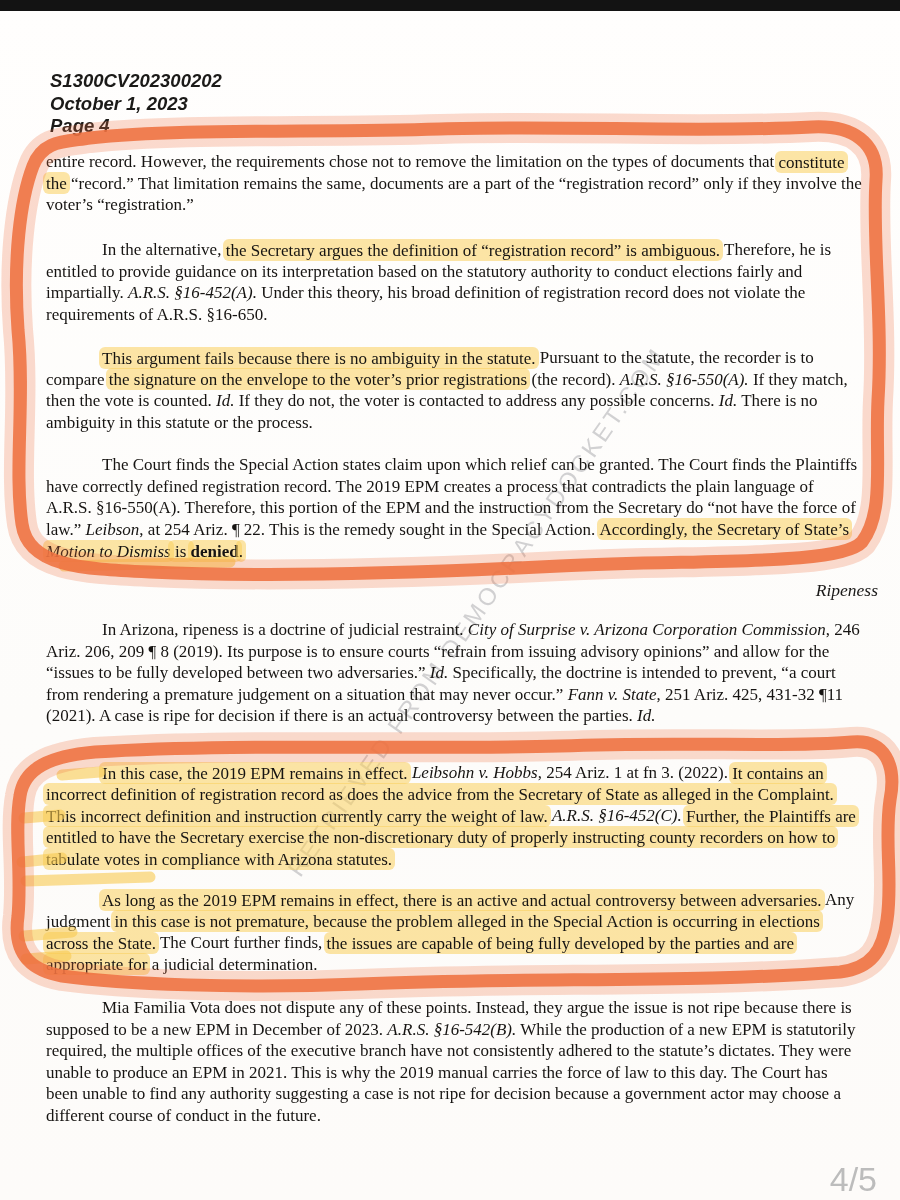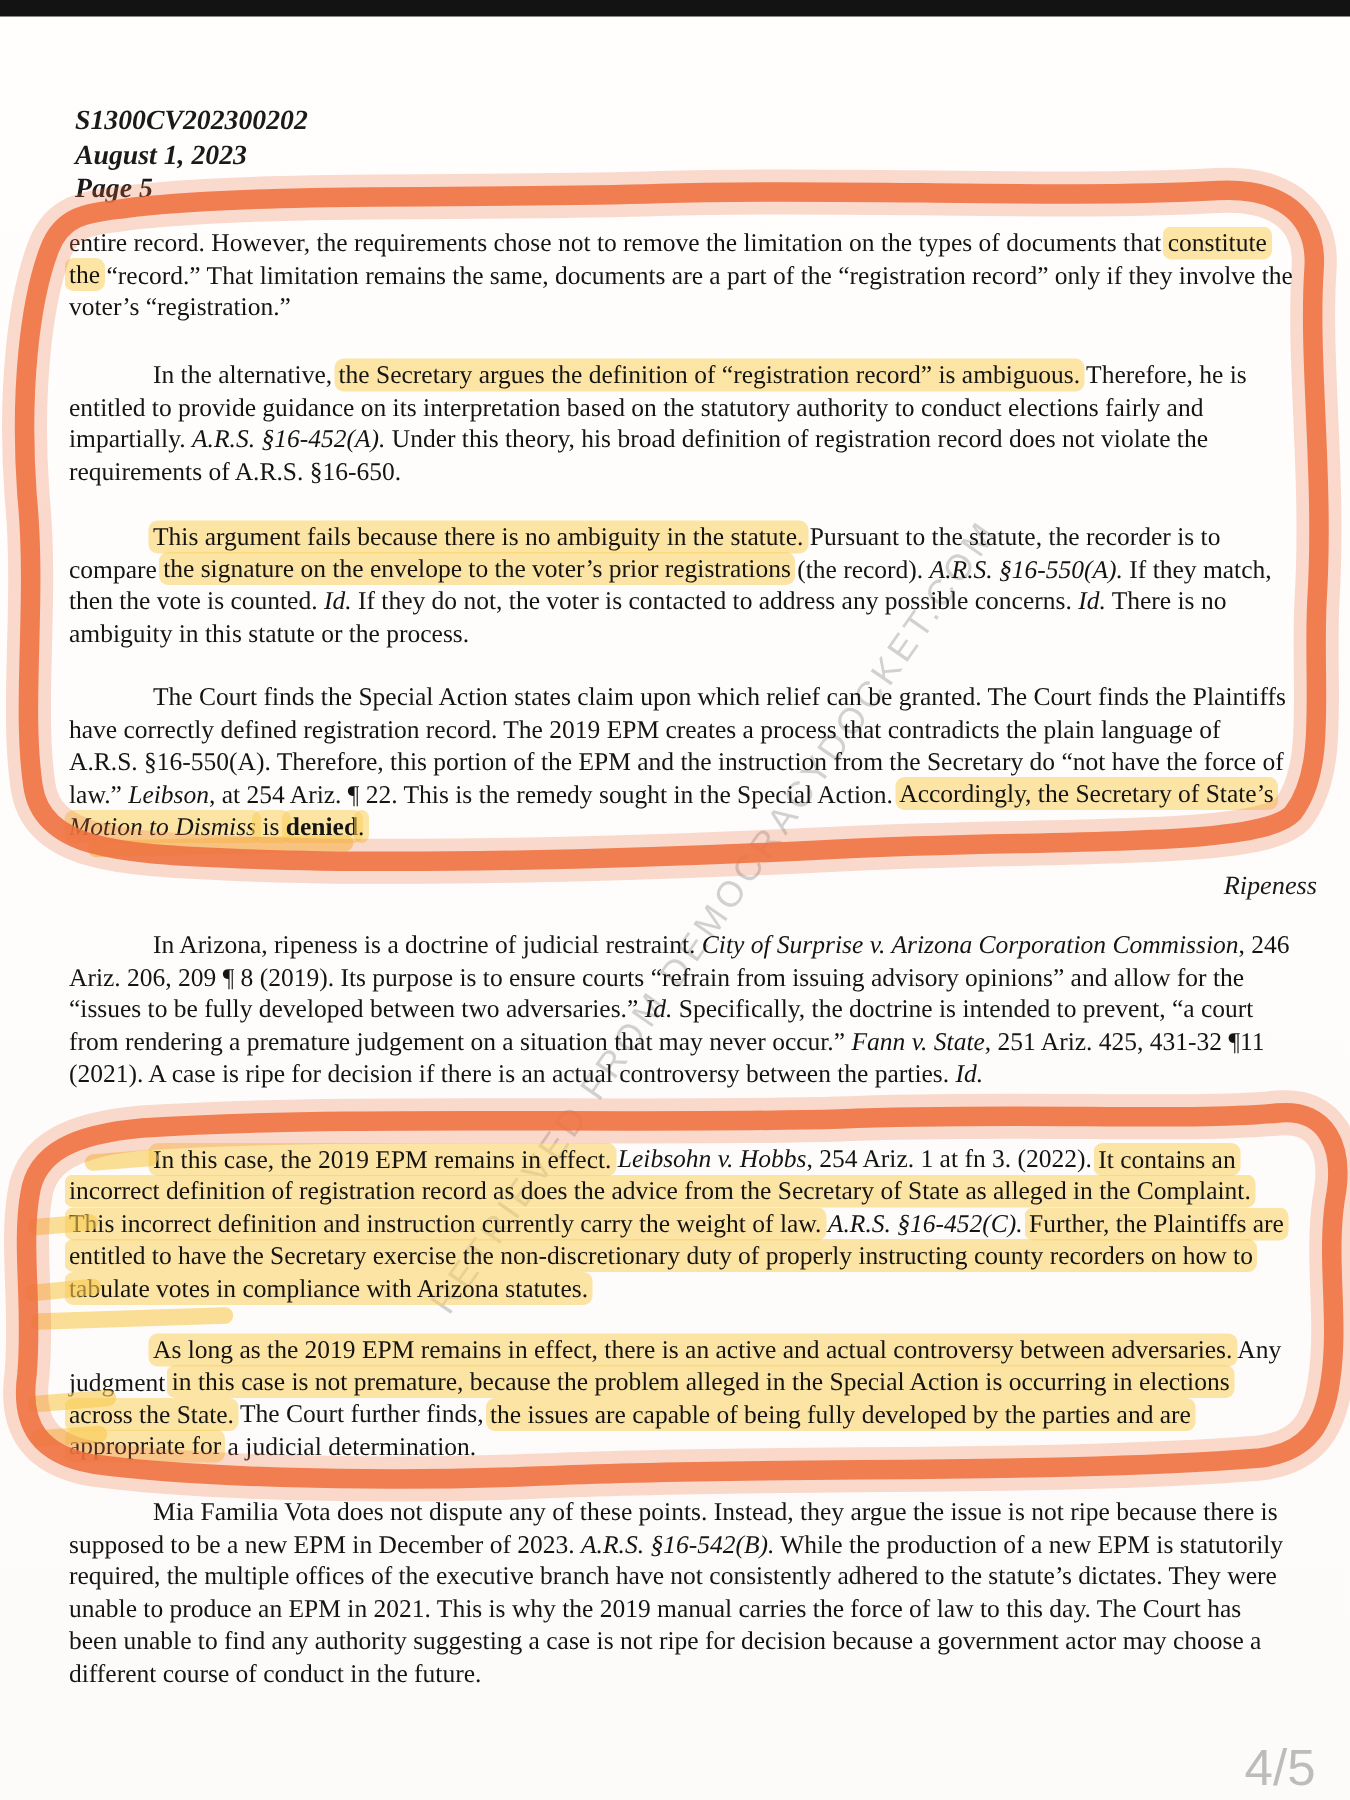--- a/index.html
+++ b/index.html
@@ -1,21 +1,21 @@
 <!DOCTYPE html>
 <html><head>
 <meta charset="utf-8">
 <style>
   html,body{margin:0;padding:0;}
   body{width:900px;height:1200px;position:relative;overflow:hidden;
        background:#ffffff;font-family:"Liberation Serif",serif;}
   .page{position:absolute;inset:0;background:linear-gradient(180deg,#fffefd 0%,#fdfcfa 60%,#fdfbf9 100%);}
   .top-bar{position:absolute;left:0;top:0;width:900px;height:11px;background:#131313;}
   .case-header{position:absolute;left:50px;top:70px;
-       font-family:Liberation Serif, serif;font-style:italic;font-weight:bold;
+       font-family:Liberation Sans, sans-serif;font-style:italic;font-weight:bold;
        font-size:18.5px;line-height:22.5px;color:#1b1a18;}
   .watermark{position:absolute;left:170px;top:622px;width:580px;text-align:center;
        transform:rotate(-55deg);transform-origin:center;
        font-family:"Liberation Sans",sans-serif;font-size:24px;letter-spacing:3px;
        color:rgba(148,148,153,0.42);white-space:nowrap;}
   .para{position:absolute;left:46px;width:816px;
        font-family:"Liberation Serif",serif;font-size:17px;line-height:21.5px;
        color:#161412;text-align:left;}
   .indent{text-indent:56px;}
   .it{font-style:italic;}
@@ -30,22 +30,22 @@
 </style>
 </head>
 <body>
 
 <div class="page">
 
   <div class="top-bar"></div>
 
   <div class="case-header">
     <div>S1300CV202300202</div>
-    <div>August 1, 2023</div>
-    <div>Page 5</div>
+    <div>October 1, 2023</div>
+    <div>Page 4</div>
   </div>
 
   <div class="watermark">RETRIEVED FROM DEMOCRACYDOCKET.COM</div>
 
   <div id="text-layer">
       <div class="para" style="top: 151px;"><span>entire record. However, the requirements chose not to remove the limitation on the types of documents that </span><span class="hl">constitute the</span><span> “record.” That limitation remains the same, documents are a part of the “registration record” only if they involve the voter’s “registration.”</span></div>
       <div class="para indent" style="top: 239px;"><span>In the alternative, </span><span class="hl">the Secretary argues the definition of “registration record” is ambiguous.</span><span> Therefore, he is entitled to provide guidance on its interpretation based on the statutory authority to conduct elections fairly and impartially. </span><span class="it">A.R.S. §16-452(A).</span><span> Under this theory, his broad definition of registration record does not violate the requirements of A.R.S. §16-650.</span></div>
       <div class="para indent" style="top: 347px;"><span class="hl">This argument fails because there is no ambiguity in the statute.</span><span> Pursuant to the statute, the recorder is to compare </span><span class="hl">the signature on the envelope to the voter’s prior registrations</span><span> (the record). </span><span class="it">A.R.S. §16-550(A).</span><span> If they match, then the vote is counted. </span><span class="it">Id.</span><span> If they do not, the voter is contacted to address any possible concerns. </span><span class="it">Id.</span><span> There is no ambiguity in this statute or the process.</span></div>
       <div class="para indent" style="top: 454px;"><span>The Court finds the Special Action states claim upon which relief can be granted. The Court finds the Plaintiffs have correctly defined registration record. The 2019 EPM creates a process that contradicts the plain language of A.R.S. §16-550(A). Therefore, this portion of the EPM and the instruction from the Secretary do “not have the force of law.” </span><span class="it">Leibson</span><span>, at 254 Ariz. ¶ 22.  This is the remedy sought in the Special Action. </span><span class="hl">Accordingly, the Secretary of State’s </span><span class="it hl">Motion to Dismiss</span><span class="hl"> is </span><span class="bd hl">denied</span><span class="hl">.</span></div>
       <div class="para indent" style="top: 619px;"><span>In Arizona, ripeness is a doctrine of judicial restraint. </span><span class="it">City of Surprise v. Arizona Corporation Commission</span><span>, 246 Ariz. 206, 209 ¶ 8 (2019). Its purpose is to ensure courts “refrain from issuing advisory opinions” and allow for the “issues to be fully developed between two adversaries.” </span><span class="it">Id.</span><span> Specifically, the doctrine is intended to prevent, “a court from rendering a premature judgement on a situation that may never occur.” </span><span class="it">Fann v. State</span><span>, 251 Ariz. 425, 431-32 ¶11 (2021). A case is ripe for decision if there is an actual controversy between the parties. </span><span class="it">Id.</span></div>

